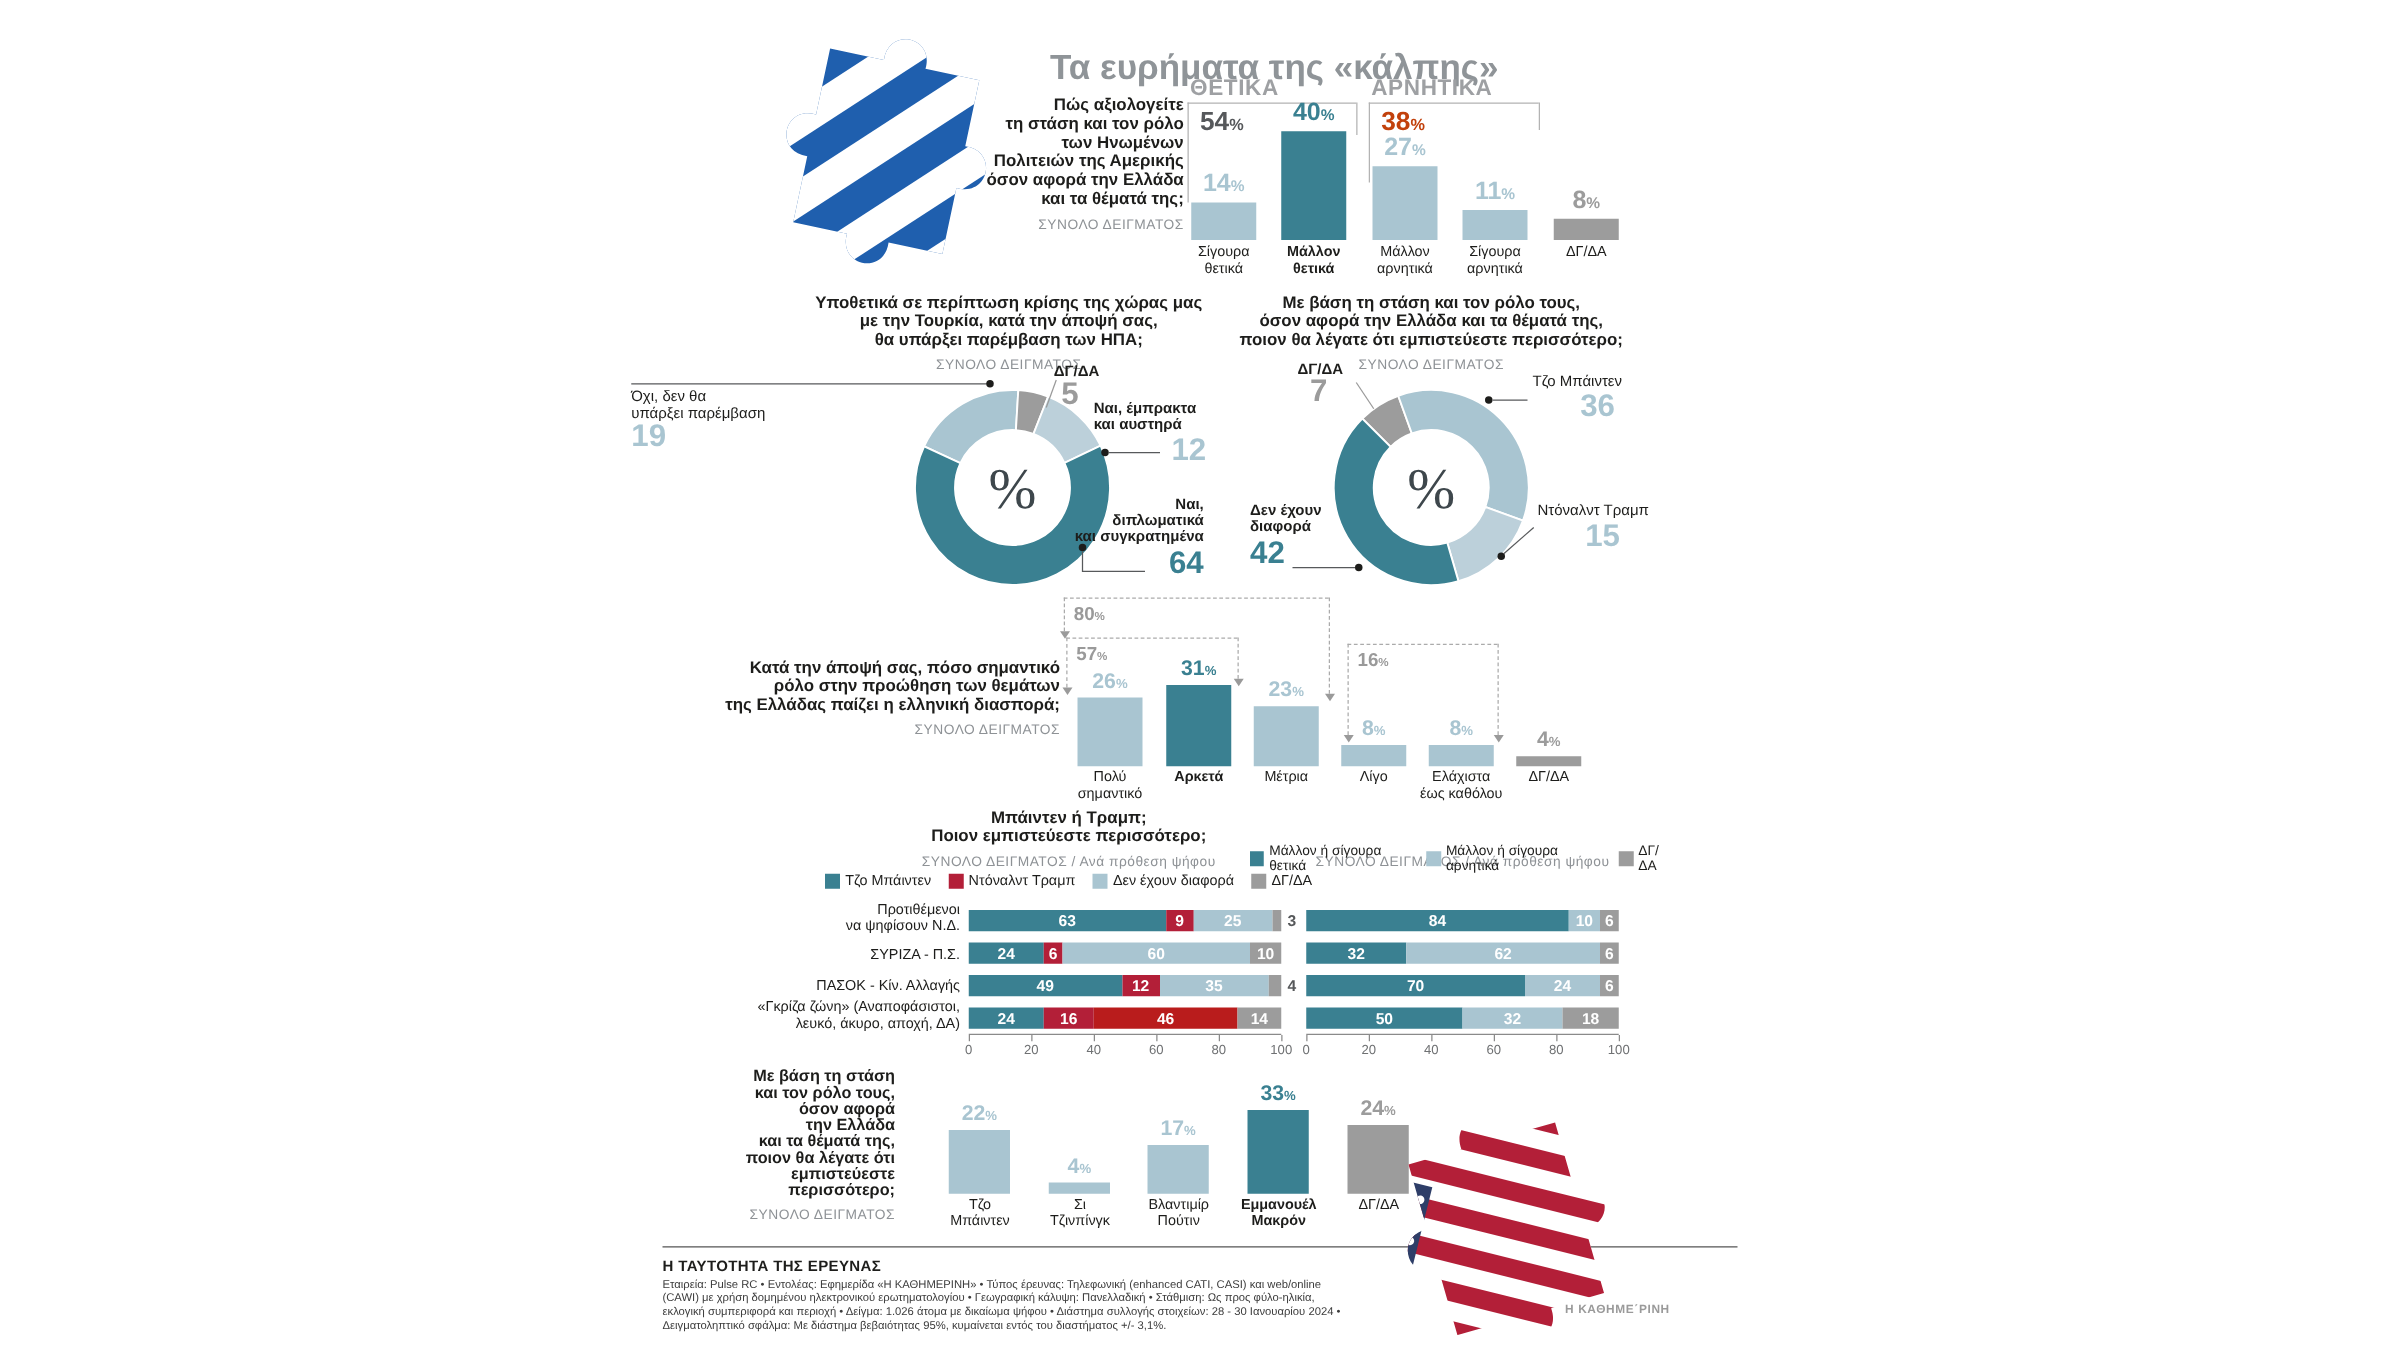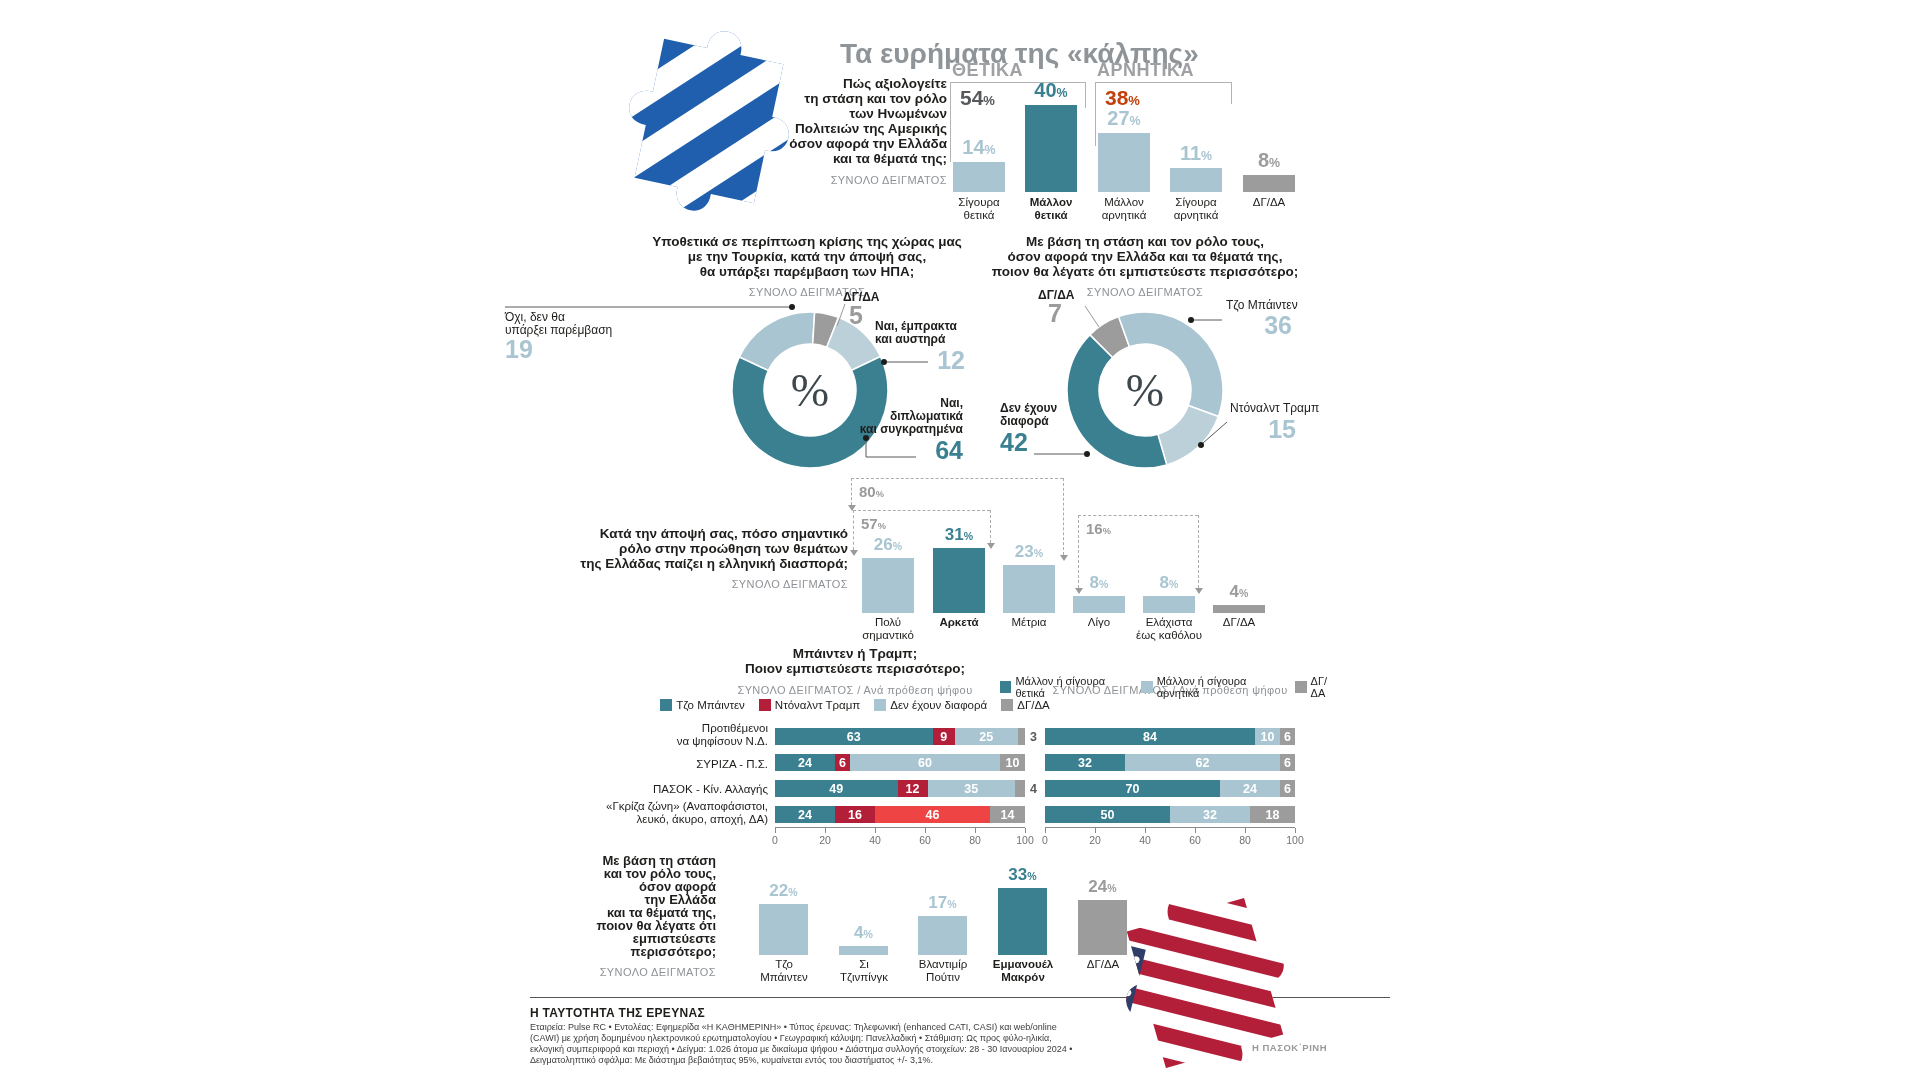--- a/index.html
+++ b/index.html
@@ -313,21 +313,21 @@
   <div class="track" style="left:775px;top:780px;width:250px">
       <span class="seg" style="left: 0%; width: 49%; background: rgb(58, 128, 145);">49</span>
       <span class="seg" style="left: 49%; width: 12%; background: rgb(179, 31, 56);">12</span>
       <span class="seg" style="left: 61%; width: 35%; background: rgb(169, 197, 209);">35</span>
       <span class="seg-out">4</span>
       <span class="seg" style="left: 96%; width: 4%; background: rgb(156, 156, 156);"></span>
     </div>
   <div class="track" style="left:775px;top:806px;width:250px">
       <span class="seg" style="left: 0%; width: 24%; background: rgb(58, 128, 145);">24</span>
       <span class="seg" style="left: 24%; width: 16%; background: rgb(179, 31, 56);">16</span>
-      <span class="seg" style="left: 40%; width: 46%; background: #ef4444;">46</span>
+      <span class="seg" style="left: 40%; width: 46%; background: #b91c1c;">46</span>
       <span class="seg" style="left: 86%; width: 14%; background: rgb(156, 156, 156);">14</span>
     </div>
   <div class="axis" style="left:775px;top:827px;width:250px">
       <i style="left: 0%;"></i>
       <b style="left: 0%;">0</b>
       <i style="left: 20%;"></i>
       <b style="left: 20%;">20</b>
       <i style="left: 40%;"></i>
       <b style="left: 40%;">40</b>
       <i style="left: 60%;"></i>
@@ -427,21 +427,21 @@
     <div class="vlab pre" style="left:148px;top:93px;width:80px">Βλαντιμίρ
 Πούτιν</div>
     <div class="vlab pre bold" style="left:228px;top:93px;width:80px">Εμμανουέλ
 Μακρόν</div>
     <div class="vlab pre" style="left:308px;top:93px;width:80px">ΔΓ/ΔΑ</div>
   </div>
 
   <div class="hr" style="left:530px;top:997px;width:860px"></div>
   <div class="foot-h" style="left:530px;top:1006px">Η ΤΑΥΤΟΤΗΤΑ ΤΗΣ ΕΡΕΥΝΑΣ</div>
   <div class="foot-t" style="left:530px;top:1022px;width:545px">Εταιρεία: Pulse RC • Εντολέας: Εφημερίδα «Η ΚΑΘΗΜΕΡΙΝΗ» • Τύπος έρευνας: Τηλεφωνική (enhanced CATI, CASI) και web/online (CAWI) με χρήση δομημένου ηλεκτρονικού ερωτηματολογίου • Γεωγραφική κάλυψη: Πανελλαδική • Στάθμιση: Ως προς φύλο-ηλικία, εκλογική συμπεριφορά και περιοχή • Δείγμα: 1.026 άτομα με δικαίωμα ψήφου • Διάστημα συλλογής στοιχείων: 28 - 30 Ιανουαρίου 2024 • Δειγματοληπτικό σφάλμα: Με διάστημα βεβαιότητας 95%, κυμαίνεται εντός του διαστήματος +/- 3,1%.</div>
-  <div class="brand" style="left:1252px;top:1042px">Η ΠΑΣΟΚ΄ΡΙΝΗ</div>
+  <div class="brand" style="left:1252px;top:1042px">Η ΚΑΘΗΜΕ΄ΡΙΝΗ</div>
 
   <svg class="pz" style="left:1098px;top:868px" width="215" height="200" viewBox="0 0 215 200">
     <defs>
       <clipPath id="pzU">
           <path d="M46,44 h44 c-2,-27 36,-27 34,0 h44 v54 c27,-2 27,36 0,34 v54 h-44 c2,27 -36,27 -34,0 h-44 v-54 c-27,2 -27,-36 0,-34 z" transform="rotate(-16 107 115)"></path>
         </clipPath>
     </defs>
     <g clip-path="url(#pzU)">
       <g transform="rotate(14 100 100)">
         <rect x="-80" y="-90" width="420" height="420" fill="#ffffff"></rect>

